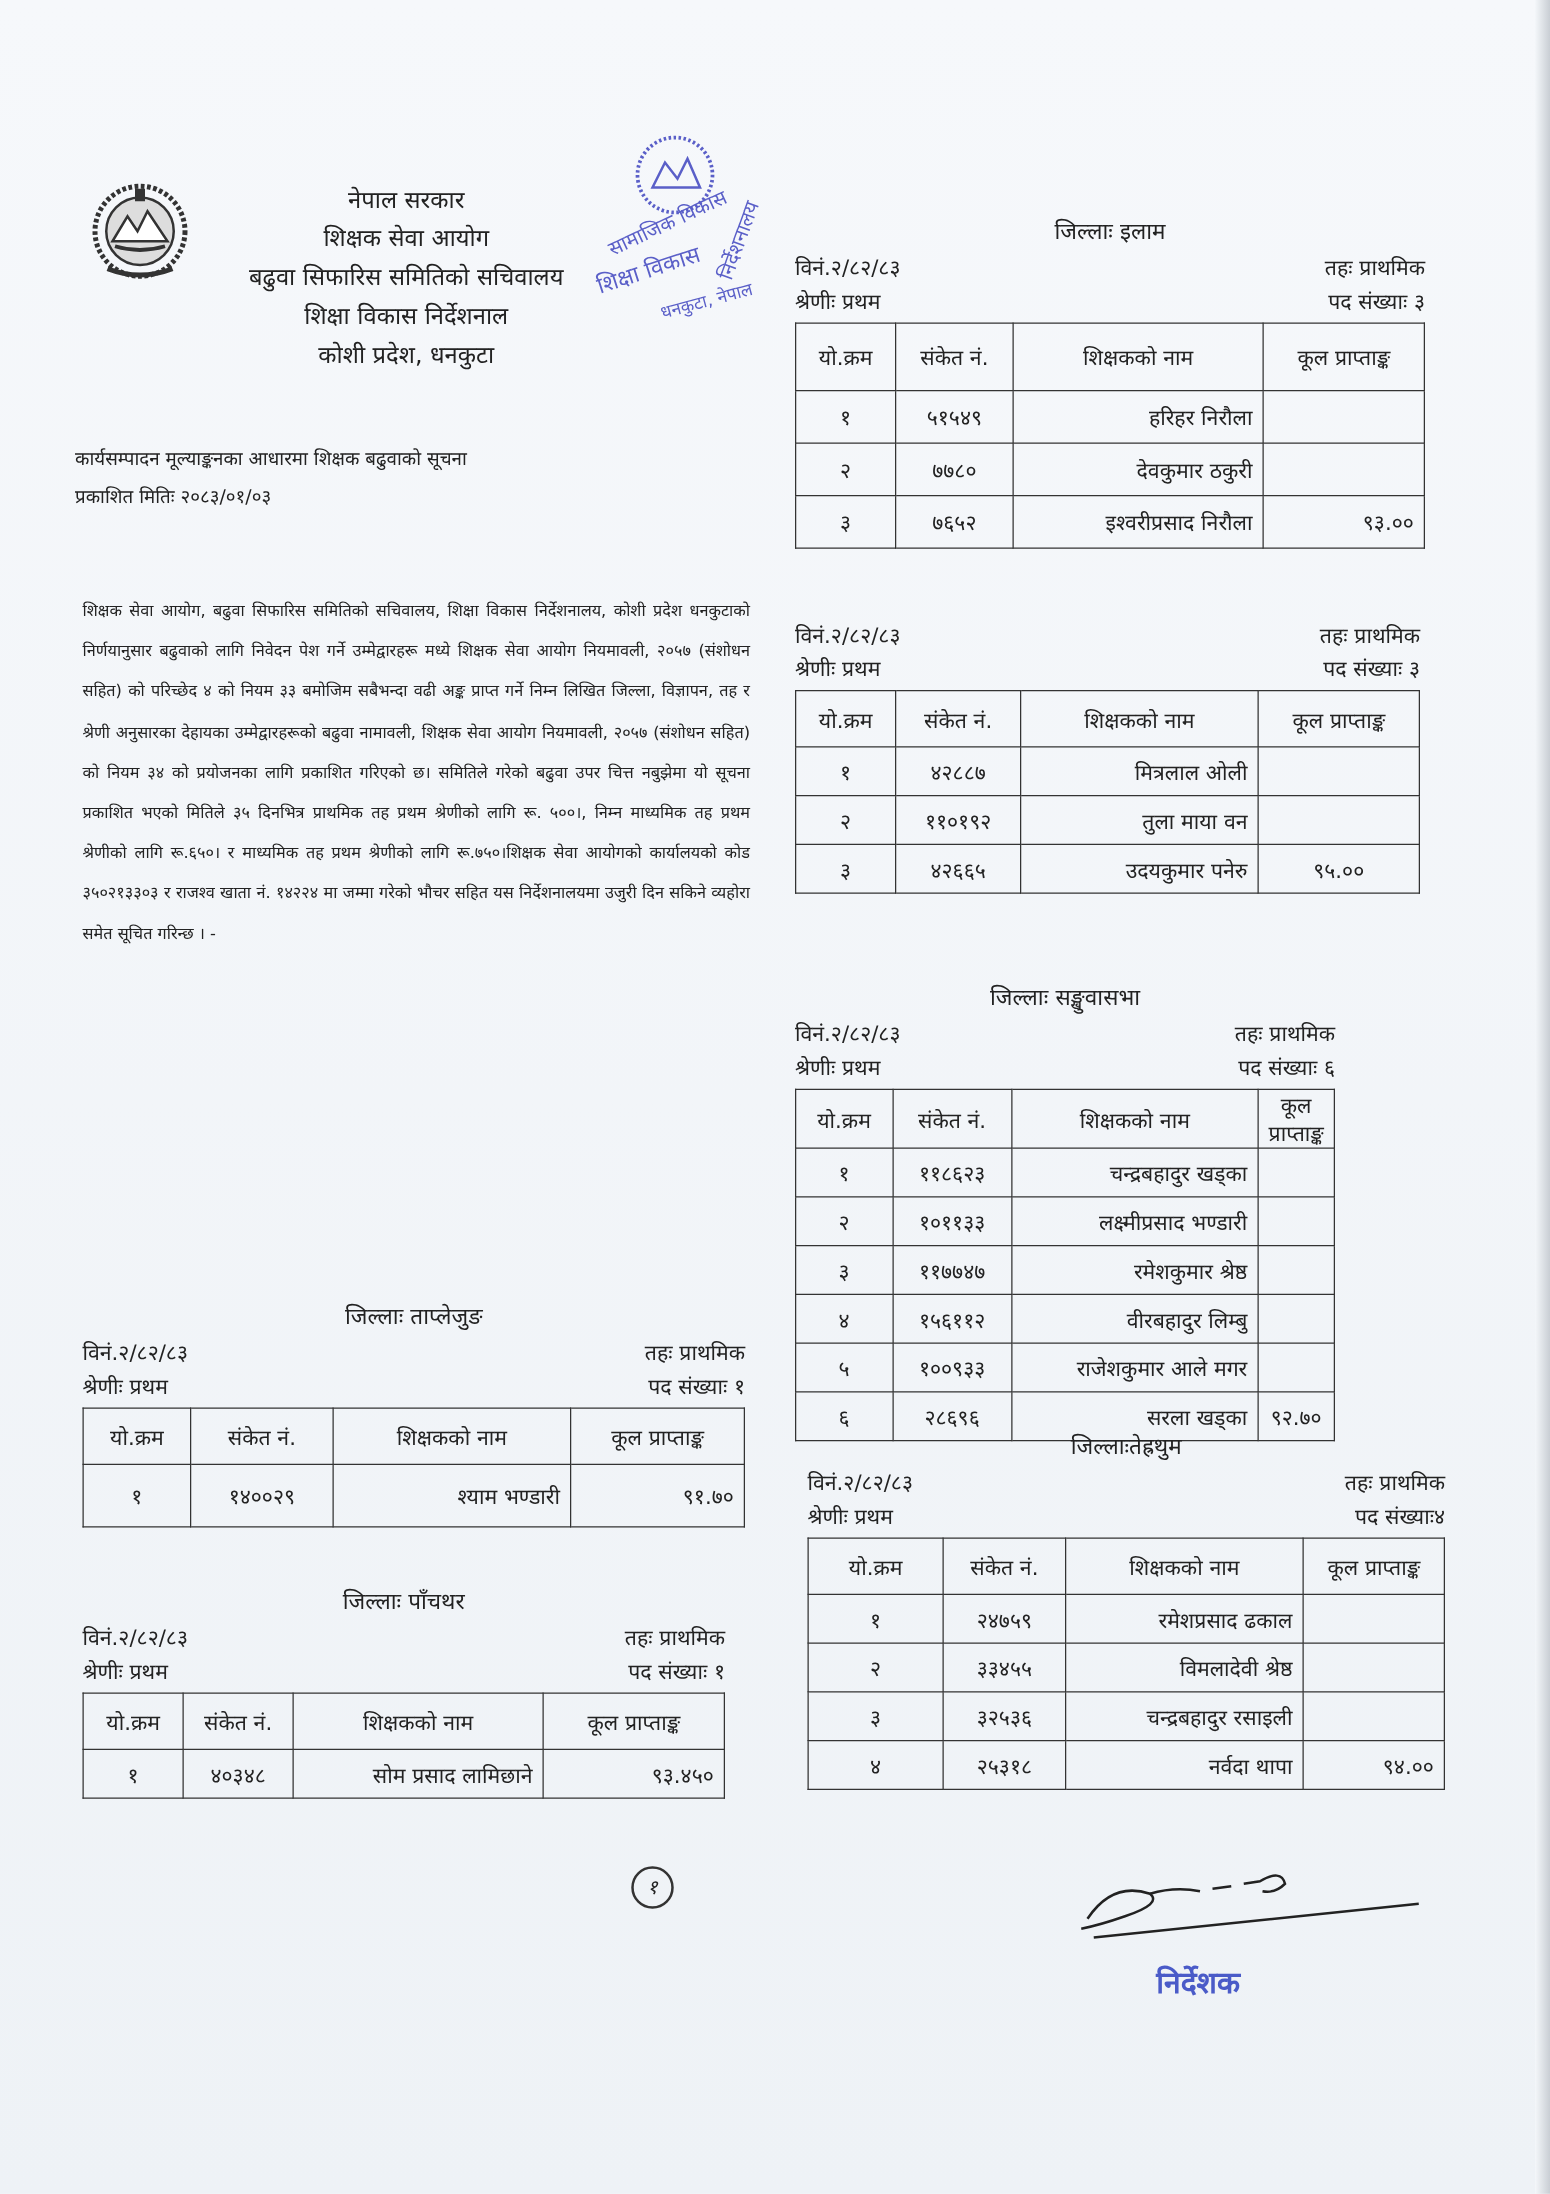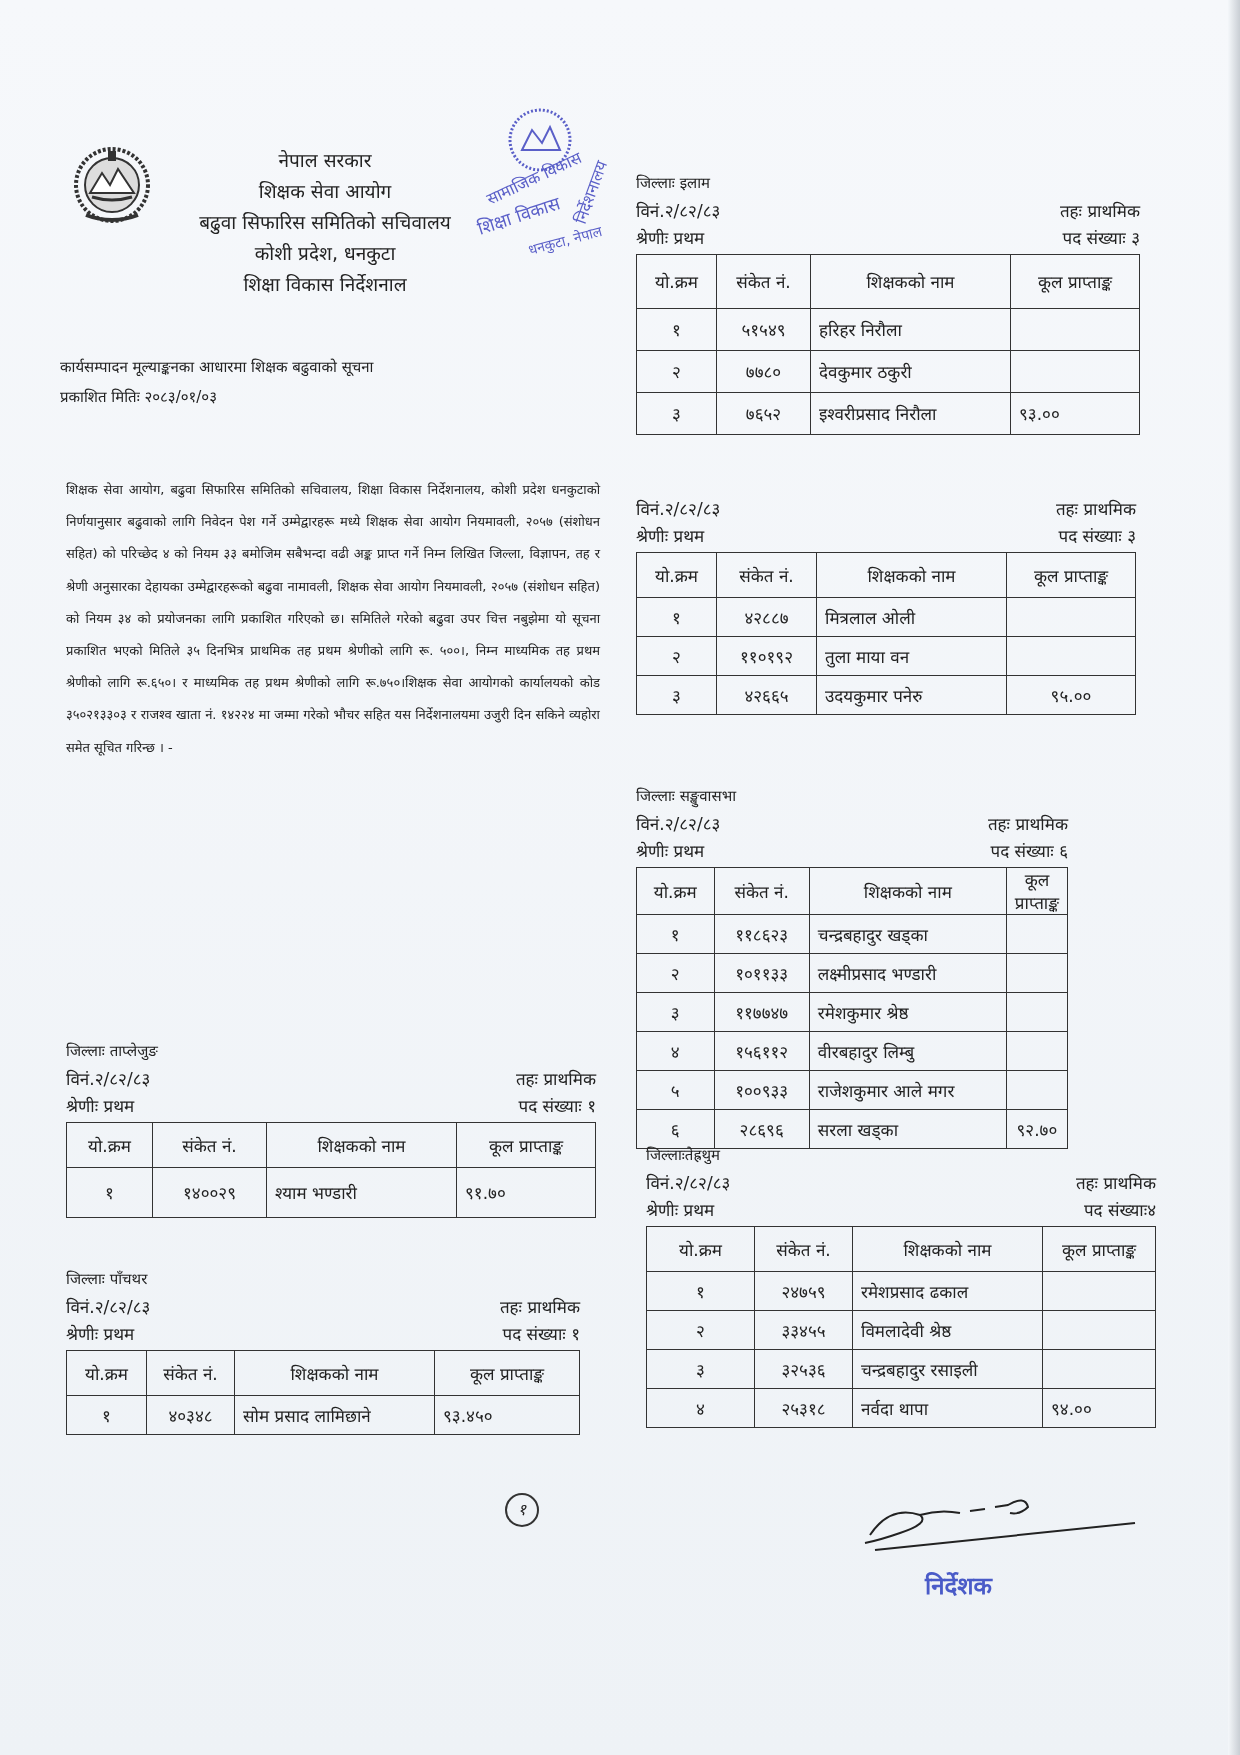--- a/index.html
+++ b/index.html
@@ -13,27 +13,27 @@
   .abs { position: absolute; }
   .emblem { left: 72px; top: 145px; width: 80px; height: 80px; }
   .stamp { left: 470px; top: 95px; width: 170px; height: 170px; }
   .header-lines { left: 175px; top: 145px; width: 300px; text-align: center; font-size: 19px; line-height: 31px; }
   .title-block { left: 60px; top: 352px; width: 560px; text-align: left; font-size: 15px; line-height: 30px; }
   .body-text {
     left: 66px; top: 474px; width: 534px; font-size: 13px; line-height: 32.2px;
     text-align: justify; text-justify: inter-word;
   }
   .district { position: absolute; font-size: 17px; }
-  .district .dname { text-align: left; margin-bottom: 6px; font-size: 15px; }
+  .district .dname { text-align: center; margin-bottom: 6px; font-size: 18px; }
   .district .meta { display: flex; justify-content: space-between; line-height: 27px; }
   .district table { border-collapse: collapse; width: 100%; margin-top: 2px; }
   .district th, .district td { border: 1.5px solid #333; font-weight: normal; padding: 0 8px; height: 38px; font-size: 17px; }
   .district th { height: 44px; text-align: center; }
   .district td.c { text-align: center; }
-  .district td.l { text-align: left; }
+  .district td.l { text-align: right; }
   .pageno { left: 505px; top: 1493px; width: 30px; height: 30px; border: 2px solid #333; border-radius: 50%; text-align: center; line-height: 30px; font-size: 16px; font-style: italic; }
   .sig { left: 850px; top: 1495px; width: 300px; height: 60px; }
   .sig-title { left: 925px; top: 1568px; font-size: 24px; color: #4a5bc8; font-weight: bold; }
   .edge { right: 0; top: 0; width: 12px; height: 1755px; background: linear-gradient(90deg,#f4f7fa,#c9ced4); }
 </style>
 </head>
 <body>
 
 <div class="page">
 
@@ -53,22 +53,22 @@
     <text x="20" y="110" fill="#5a5fc8" font-size="16" font-family="DejaVu Sans, sans-serif" transform="rotate(-25 20 110)">सामाजिक विकास</text>
     <text x="10" y="140" fill="#5a5fc8" font-size="18" font-family="DejaVu Sans, sans-serif" transform="rotate(-18 10 140)">शिक्षा विकास</text>
     <text x="115" y="130" fill="#5a5fc8" font-size="16" font-family="DejaVu Sans, sans-serif" transform="rotate(-70 115 130)">निर्देशनालय</text>
     <text x="60" y="160" fill="#5a5fc8" font-size="14" font-family="DejaVu Sans, sans-serif" transform="rotate(-15 60 160)">धनकुटा, नेपाल</text>
   </svg>
 
   <div class="abs header-lines">
     <div>नेपाल सरकार</div>
     <div>शिक्षक सेवा आयोग</div>
     <div>बढुवा सिफारिस समितिको सचिवालय</div>
+    <div>शिक्षा विकास निर्देशनाल</div>
     <div>कोशी प्रदेश, धनकुटा</div>
-    <div>शिक्षा विकास निर्देशनाल</div>
   </div>
 
   <div class="abs title-block">
     <div>कार्यसम्पादन मूल्याङ्कनका आधारमा शिक्षक बढुवाको सूचना</div>
     <div>प्रकाशित मितिः २०८३/०१/०३</div>
   </div>
 
   <div class="abs body-text">शिक्षक सेवा आयोग, बढुवा सिफारिस समितिको सचिवालय, शिक्षा विकास निर्देशनालय, कोशी प्रदेश धनकुटाको निर्णयानुसार बढुवाको लागि निवेदन पेश गर्ने उम्मेद्वारहरू मध्ये शिक्षक सेवा आयोग नियमावली, २०५७ (संशोधन सहित) को परिच्छेद ४ को नियम ३३ बमोजिम सबैभन्दा वढी अङ्क प्राप्त गर्ने निम्न लिखित जिल्ला, विज्ञापन, तह र श्रेणी अनुसारका देहायका उम्मेद्वारहरूको बढुवा नामावली, शिक्षक सेवा आयोग नियमावली, २०५७ (संशोधन सहित) को नियम ३४ को प्रयोजनका लागि प्रकाशित गरिएको छ। समितिले गरेको बढुवा उपर चित्त नबुझेमा यो सूचना प्रकाशित भएको मितिले ३५ दिनभित्र प्राथमिक तह प्रथम श्रेणीको लागि रू. ५००।, निम्न माध्यमिक तह प्रथम श्रेणीको लागि रू.६५०। र माध्यमिक तह प्रथम श्रेणीको लागि रू.७५०।शिक्षक सेवा आयोगको कार्यालयको कोड ३५०२१३३०३ र राजश्व खाता नं. १४२२४ मा जम्मा गरेको भौचर सहित यस निर्देशनालयमा उजुरी दिन सकिने व्यहोरा समेत सूचित गरिन्छ । -</div>
 
   <div class="district" style="left:66px; top:1040px; width:530px;">

